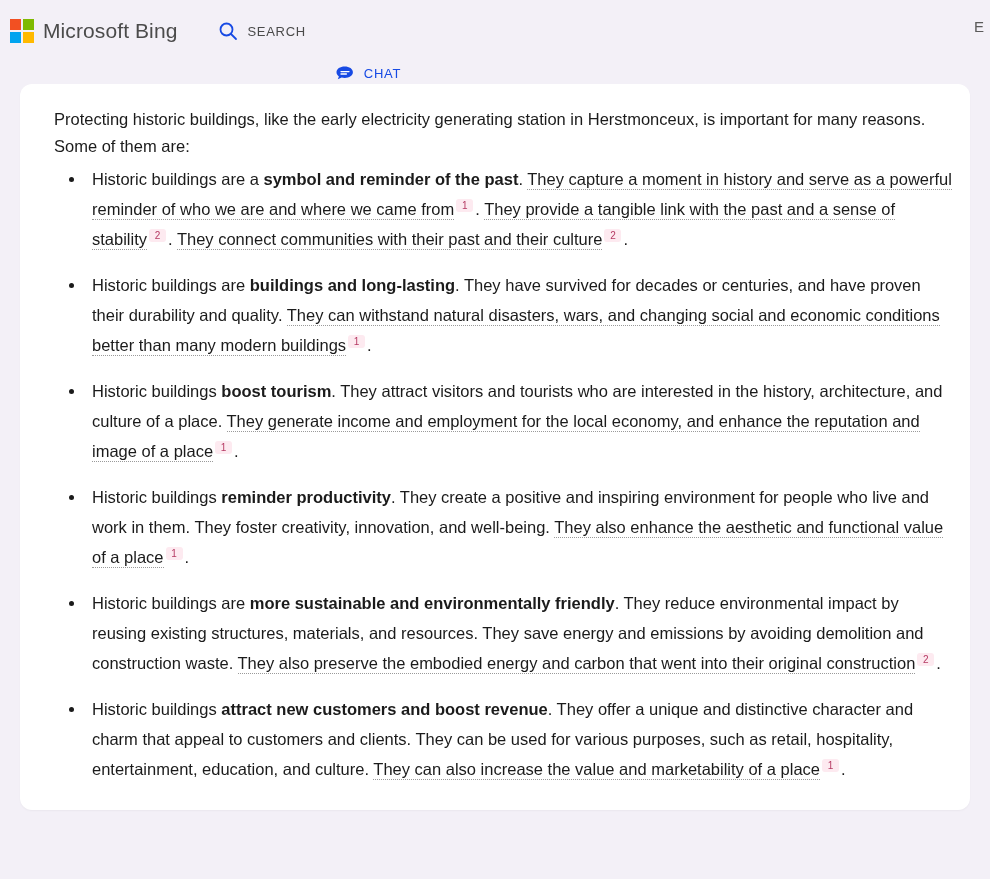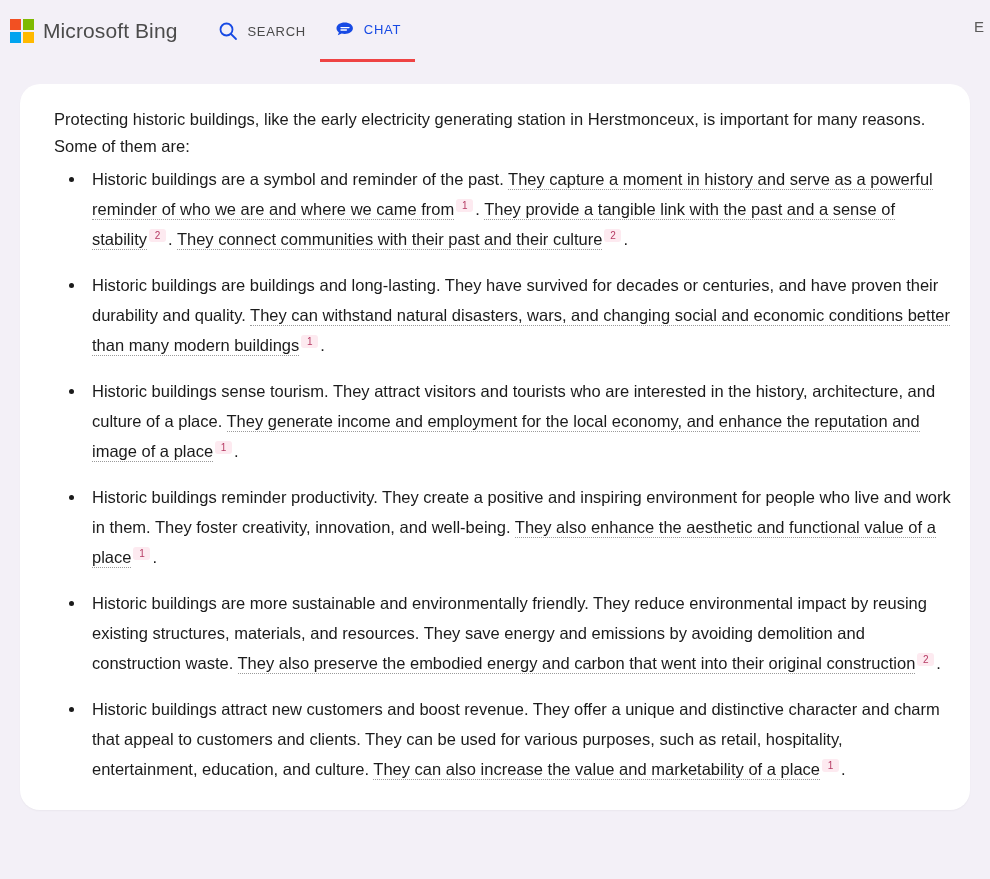--- a/index.html
+++ b/index.html
@@ -63,39 +63,40 @@
     font-size: 13px;
     letter-spacing: .7px;
     color: #4a4a4a;
     cursor: pointer;
     background: transparent;
     border: none;
   }
   .nav-item.active {
     color: #174ae4;
     border-bottom: 3px solid #ef4444;
+    margin-top: 44px;
   }
   .nav-icon { width: 22px; height: 22px; display: inline-block; position: relative; }
   .nav-icon svg { display: block; }
   .right-edge {
     position: absolute;
     right: 6px;
     top: 18px;
     font-size: 15px;
     color: #5a5a5a;
   }
 
   
   .card {
     position: absolute;
     left: 20px;
     top: 84px;
     width: 950px;
     background: #ffffff;
-    border-radius: 20px;
+    border-radius: 12px;
     box-sizing: border-box;
     padding: 22px 18px 10px 18px;
     box-shadow: 0 1px 2px rgba(0,0,0,.04);
   }
   .intro {
     font-size: 16.5px;
     line-height: 27px;
     margin: 0 0 4px 0;
     padding: 0 16px 0 16px;
   }
@@ -104,21 +105,21 @@
     margin: 0;
     padding-left: 48px;
   }
   ul.points > li {
     font-size: 16.5px;
     line-height: 30px;
     margin-bottom: 16px;
     padding-left: 6px;
   }
   ul.points > li::marker { color: #1b1b1b; }
-  b { font-weight: normal; }
+  b { font-weight: bold; }
   .cited {
     border-bottom: 1px dotted #9a9a9a;
     padding-bottom: 1px;
   }
   .ref {
     display: inline-block;
     vertical-align: super;
     font-size: 10px;
     line-height: 13px;
     min-width: 13px;
@@ -169,18 +170,18 @@
   </div>
 
   <span class="right-edge">E</span>
 </div>
 
 <div class="card">
   <p class="intro">Protecting historic buildings, like the early electricity generating station in Herstmonceux, is important for many reasons. Some of them are:</p>
   <ul class="points" id="points-list">
       <li><span>Historic buildings are a </span><b>symbol and reminder of the past</b><span>. </span><span class="cited">They capture a moment in history and serve as a powerful reminder of who we are and where we came from</span><sup class="ref">1</sup><span>. </span><span class="cited">They provide a tangible link with the past and a sense of stability</span><sup class="ref">2</sup><span>. </span><span class="cited">They connect communities with their past and their culture</span><sup class="ref">2</sup><span>.</span></li>
       <li><span>Historic buildings are </span><b>buildings and long-lasting</b><span>. They have survived for decades or centuries, and have proven their durability and quality. </span><span class="cited">They can withstand natural disasters, wars, and changing social and economic conditions better than many modern buildings</span><sup class="ref">1</sup><span>.</span></li>
-      <li><span>Historic buildings </span><b>sense tourism</b><span>. They attract visitors and tourists who are interested in the history, architecture, and culture of a place. </span><span class="cited">They generate income and employment for the local economy, and enhance the reputation and image of a place</span><sup class="ref">1</sup><span>.</span></li>
+      <li><span>Historic buildings </span><b>boost tourism</b><span>. They attract visitors and tourists who are interested in the history, architecture, and culture of a place. </span><span class="cited">They generate income and employment for the local economy, and enhance the reputation and image of a place</span><sup class="ref">1</sup><span>.</span></li>
       <li><span>Historic buildings </span><b>reminder productivity</b><span>. They create a positive and inspiring environment for people who live and work in them. They foster creativity, innovation, and well-being. </span><span class="cited">They also enhance the aesthetic and functional value of a place</span><sup class="ref">1</sup><span>.</span></li>
       <li><span>Historic buildings are </span><b>more sustainable and environmentally friendly</b><span>. They reduce environmental impact by reusing existing structures, materials, and resources. They save energy and emissions by avoiding demolition and construction waste. </span><span class="cited">They also preserve the embodied energy and carbon that went into their original construction</span><sup class="ref">2</sup><span>.</span></li>
       <li><span>Historic buildings </span><b>attract new customers and boost revenue</b><span>. They offer a unique and distinctive character and charm that appeal to customers and clients. They can be used for various purposes, such as retail, hospitality, entertainment, education, and culture. </span><span class="cited">They can also increase the value and marketability of a place</span><sup class="ref">1</sup><span>.</span></li>
     </ul>
 </div>
 
 </body></html>

